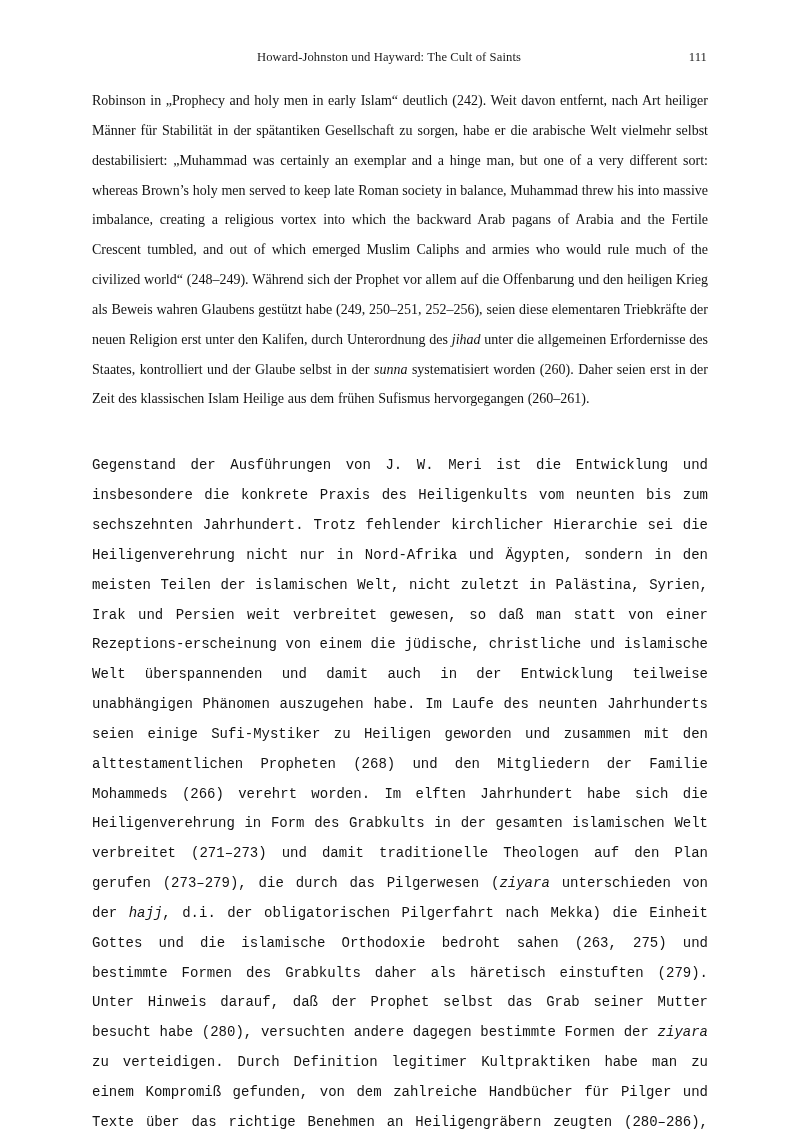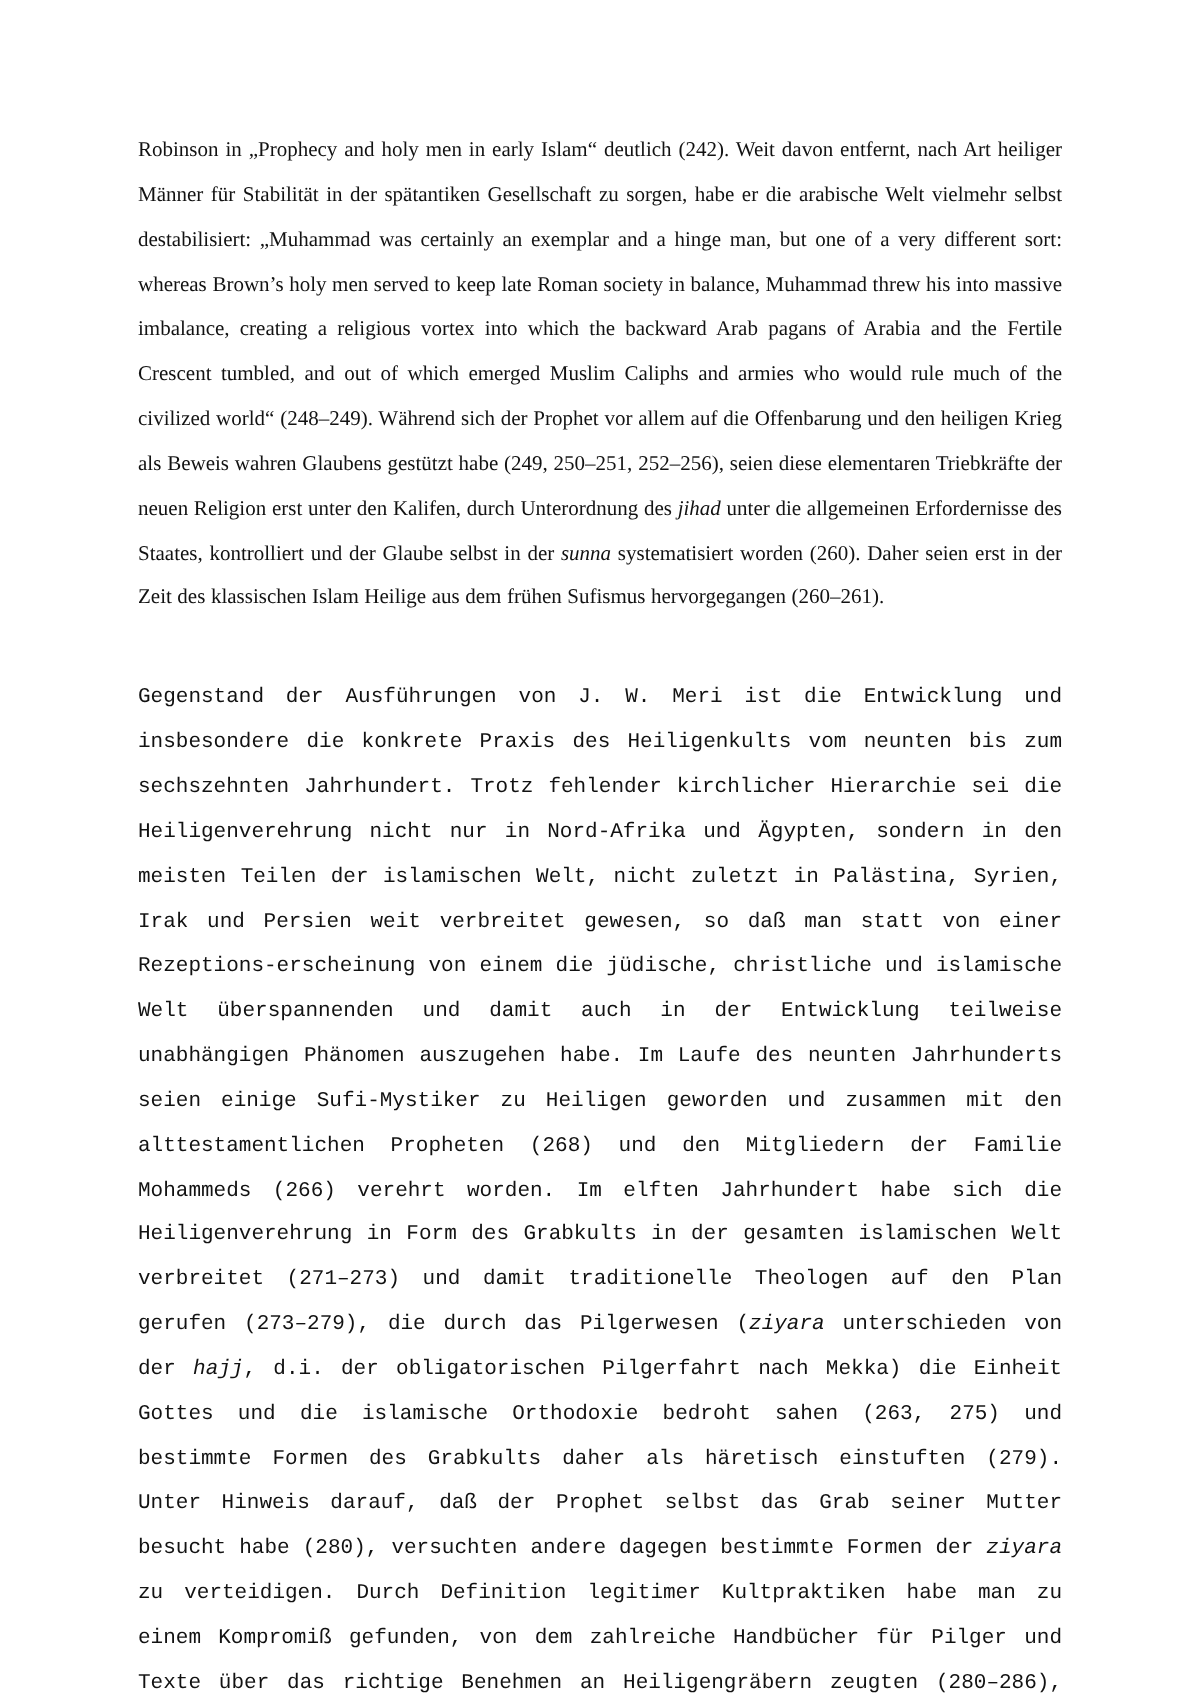--- a/index.html
+++ b/index.html
@@ -75,20 +75,24 @@
 
   .it {
     font-style: italic;
   }
 </style>
 </head>
 <body>
 
 <div class="page">
 
+  <div class="running-head">
+    <span class="running-head-title">Howard-Johnston und Hayward: The Cult of Saints</span>
+    <span class="running-head-folio">111</span>
+  </div>
 
   <div class="text-column">
 
     <p class="body-para"><span>Robinson in „Prophecy and holy men in early Islam“ deutlich (242). Weit davon entfernt, nach Art heiliger Männer für Stabilität in der spätantiken Gesellschaft zu sorgen, habe er die arabische Welt vielmehr selbst destabilisiert: „Muhammad was certainly an exemplar and a hinge man, but one of a very different sort: whereas Brown’s holy men served to keep late Roman society in balance, Muhammad threw his into massive imbalance, creating a religious vortex into which the backward Arab pagans of Arabia and the Fertile Crescent tumbled, and out of which emerged Muslim Caliphs and armies who would rule much of the civilized world“ (248–249). Während sich der Prophet vor allem auf die Offenbarung und den heiligen Krieg als Beweis wahren Glaubens gestützt habe (249, 250–251, 252–256), seien diese elementaren Triebkräfte der neuen Religion erst unter den Kalifen, durch Unterordnung des </span><span class="it">jihad</span><span> unter die allgemeinen Erfordernisse des Staates, kontrolliert und der Glaube selbst in der </span><span class="it">sunna</span><span> systematisiert worden (260). Daher seien erst in der Zeit des klassischen Islam Heilige aus dem frühen Sufismus hervorgegangen (260–261).</span></p>
 
     <p class="body-para"><span>Gegenstand der Ausführungen von J. W. Meri ist die Entwicklung und insbesondere die konkrete Praxis des Heiligenkults vom neunten bis zum sechszehnten Jahrhundert. Trotz fehlender kirchlicher Hierarchie sei die Heiligenverehrung nicht nur in Nord-Afrika und Ägypten, sondern in den meisten Teilen der islamischen Welt, nicht zuletzt in Palästina, Syrien, Irak und Persien weit verbreitet gewesen, so daß man statt von einer Rezeptions-erscheinung von einem die jüdische, christliche und islamische Welt überspannenden und damit auch in der Entwicklung teilweise unabhängigen Phänomen auszugehen habe. Im Laufe des neunten Jahrhunderts seien einige Sufi-Mystiker zu Heiligen  geworden und zusammen mit den alttestamentlichen Propheten (268) und den Mitgliedern der Familie Mohammeds (266) verehrt worden. Im elften Jahrhundert habe sich die Heiligenverehrung in Form des Grabkults in der gesamten islamischen Welt verbreitet (271–273) und damit traditionelle Theologen auf den Plan gerufen (273–279), die durch das Pilgerwesen (</span><span class="it">ziyara</span><span> unterschieden von der </span><span class="it">hajj</span><span>, d.i. der obligatorischen Pilgerfahrt nach Mekka) die Einheit Gottes und die islamische Orthodoxie bedroht sahen (263, 275) und bestimmte Formen des Grabkults daher als häretisch einstuften (279). Unter Hinweis darauf, daß der Prophet selbst das Grab seiner Mutter besucht habe (280), versuchten andere dagegen bestimmte Formen der </span><span class="it">ziyara</span><span> zu verteidigen. Durch Definition legitimer Kultpraktiken habe man zu einem Kompromiß gefunden, von dem zahlreiche Handbücher für Pilger und Texte über das richtige Benehmen an Heiligengräbern zeugten (280–286), für die es im christlichen Mittelalter kein Gegenstück gebe (280).</span></p>
 
   </div>
 </div>
 

